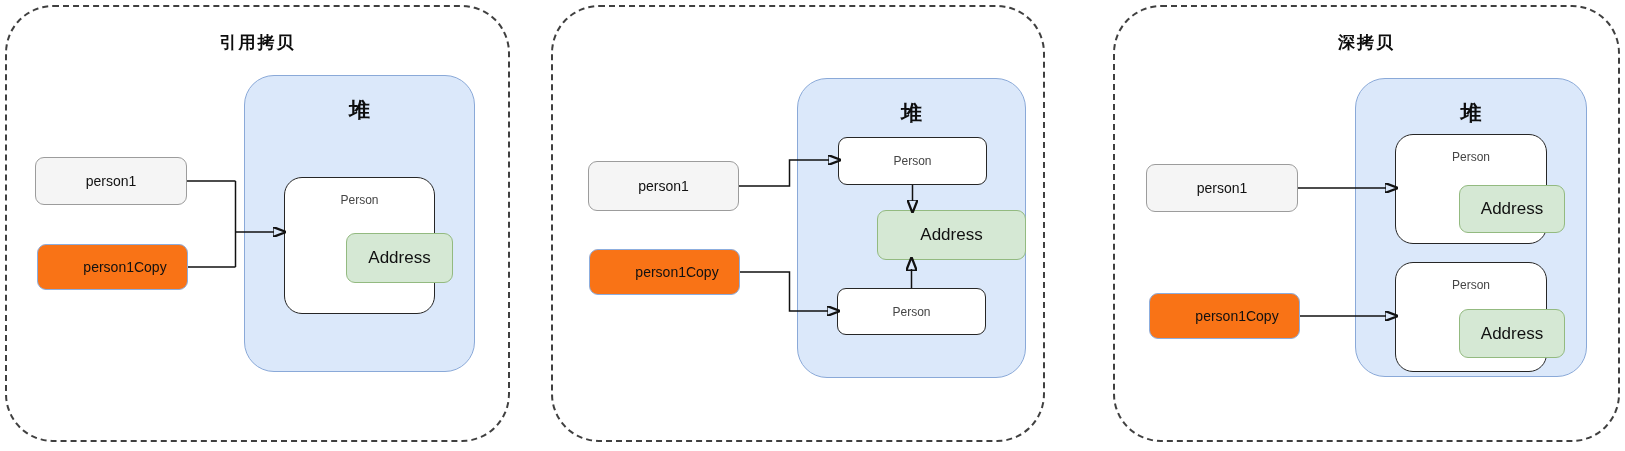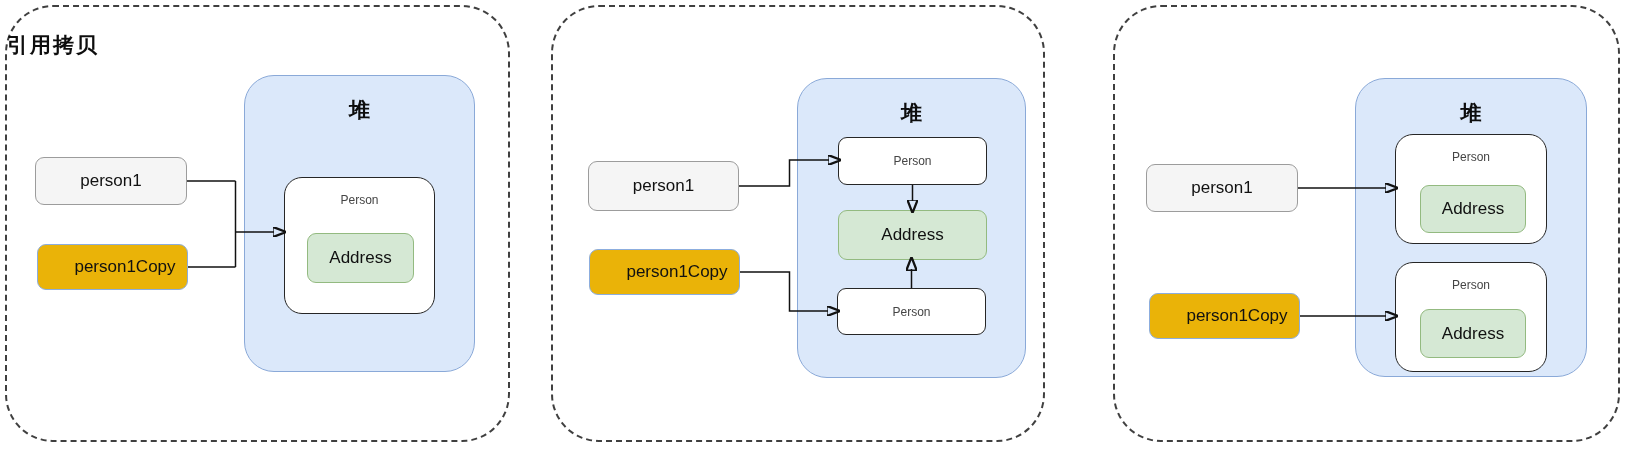--- a/index.html
+++ b/index.html
@@ -18,21 +18,22 @@
     border: 2px dashed #3f3f3f;
     border-radius: 48px;
     box-sizing: border-box;
     background: #ffffff;
   }
   .panel-title {
     position: absolute;
     top: 24px;
     left: 0;
     width: 100%;
-    font-size: 21px;
+    text-align: center;
+    font-size: 17px;
     font-weight: bold;
     color: #0d0d0d;
     letter-spacing: 2px;
   }
   .heap {
     position: absolute;
     background: #dbe8fa;
     border: 1.4px solid #8aa9d8;
     border-radius: 30px;
     box-sizing: border-box;
@@ -63,34 +64,35 @@
   .addr {
     background: #d5e8d4;
     border: 1.4px solid #93ba80;
     border-radius: 9px;
     box-sizing: border-box;
     display: flex;
     align-items: center;
     justify-content: center;
     font-size: 17px;
     color: #111111;
+    margin-left: 39px;
   }
   .addr.in-obj { position: absolute; }
   .var {
     position: absolute;
     border-radius: 9px;
     box-sizing: border-box;
     display: flex;
     align-items: center;
     justify-content: center;
-    font-size: 17px;
+    font-size: 14px;
     color: #111111;
   }
   .var.gray { background: #f5f5f5; border: 1.6px solid #9c9c9c; }
-  .var.blue { background: #eab308; border: 1.6px solid #8cadde; padding-left: 25px; }
+  .var.blue { background: #f97316; border: 1.6px solid #8cadde; padding-left: 25px; }
   .connector-layer {
     position: absolute;
     top: 0; left: 0;
     width: 100%; height: 100%;
     pointer-events: none;
   }
   .connector-layer path {
     fill: none;
     stroke: #111111;
     stroke-width: 1.5px;
@@ -167,20 +169,21 @@
         </marker>
       </defs>
       <path d="M186,179 H236.5 V153 H276" marker-end="url(#arrow-p2)"></path>
       <path d="M187,265 H236.5 V304 H275" marker-end="url(#arrow-p2)"></path>
       <path d="M359.5,178 V194" marker-end="url(#arrow-p2)"></path>
       <path d="M358.5,281 V262" marker-end="url(#arrow-p2)"></path>
     </svg>
   </div>
 
   <div class="panel" style="left:1113px; width:507px;">
+    <div class="panel-title">深拷贝</div>
 
     <div class="heap" style="left:240px; top:71px; width:232px; height:299px;">
       <div class="heap-label">堆</div>
     </div>
 
     <div class="obj tall" style="left:280px; top:127px; width:152px; height:110px;">
       <div class="obj-label">Person</div>
       <div class="addr in-obj" style="left:24px; top:50px; width:106px; height:48px;">
         <span>Address</span>
       </div>

